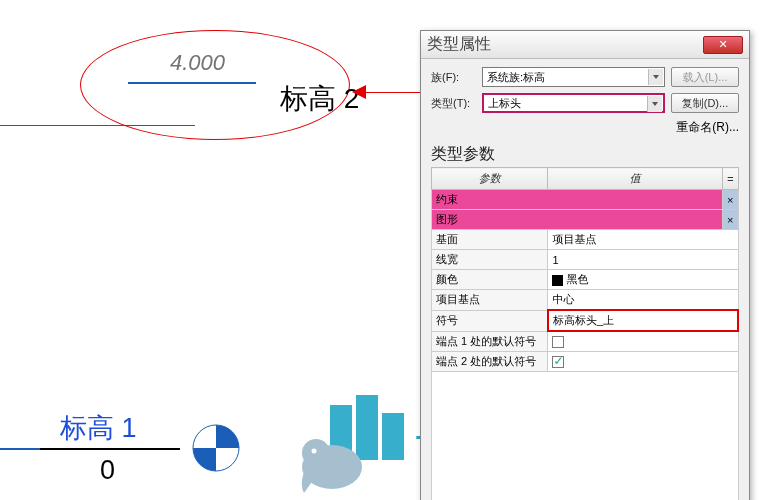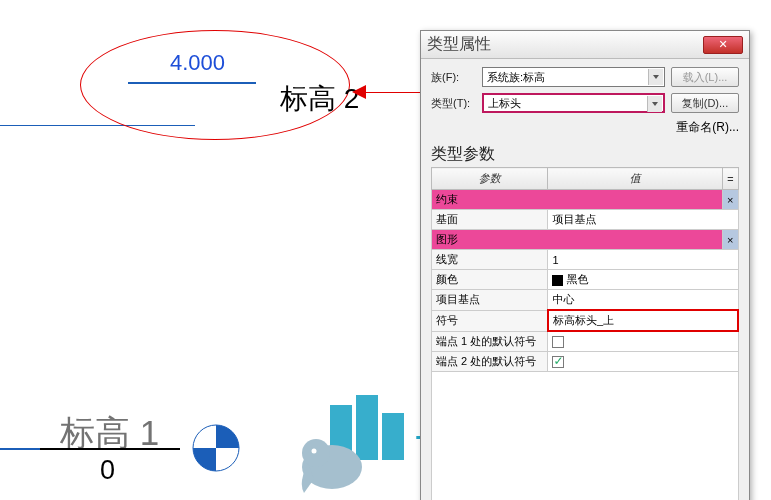--- a/index.html
+++ b/index.html
@@ -9,21 +9,21 @@
     font-family: "Microsoft YaHei", SimSun, sans-serif;
     font-size: 12px;
     background: #fff;
     overflow: hidden;
   }
 
   
   .level2-group { position: absolute; left: 0; top: 50px; }
   .level2-text {
     position: absolute; left: 170px; top: 0;
-    color: #1d4ed8; font-size: 22px; font-family: Arial, sans-serif;
+    color: #737373; font-size: 22px; font-family: Arial, sans-serif; font-style: italic;
   }
   .level2-line {
     position: absolute; left: 0; top: 75px;
     width: 195px; height: 0;
     border-top: 1.5px solid #1b5eb8;
   }
   .level2-tri {
     position: absolute; left: 128px; top: 34px;
     width: 0; height: 0;
   }
@@ -58,21 +58,21 @@
     width: 0; height: 0;
     border-top: 7px solid transparent;
     border-bottom: 7px solid transparent;
     border-right: 14px solid #e00000;
   }
 
   
   .level1-group { position: absolute; left: 0; top: 410px; }
   .level1-name {
     position: absolute; left: 60px; top: 0;
-    font-size: 35px; color: #737373; white-space: nowrap;
+    font-size: 27px; color: #1d4ed8; white-space: nowrap;
   }
   .level1-bar {
     position: absolute; left: 40px; top: 38px;
     width: 140px; height: 0;
     border-top: 2px solid #000;
   }
   .level1-val {
     position: absolute; left: 100px; top: 45px;
     font-size: 27px; color: #000;
   }
@@ -270,26 +270,26 @@
           <tr>
         <th>参数</th>
         <th>值</th>
         <th class="hdr-end">=</th>
       </tr>
       <tr>
         <td class="cat" colspan="2">约束</td>
         <td class="cat-end">×</td>
       </tr>
       <tr>
+        <td class="cat" colspan="2">图形</td>
+        <td class="cat-end">×</td>
+      </tr>
+      <tr>
         <td class="name">基面</td>
         <td class="val" colspan="2">项目基点</td>
-      </tr>
-      <tr>
-        <td class="cat" colspan="2">图形</td>
-        <td class="cat-end">×</td>
       </tr>
       <tr>
         <td class="name">线宽</td>
         <td class="val" colspan="2">1</td>
       </tr>
       <tr>
         <td class="name">颜色</td>
         <td class="val" colspan="2">
           <span class="black-sw"></span><span>黑色</span>
         </td>

